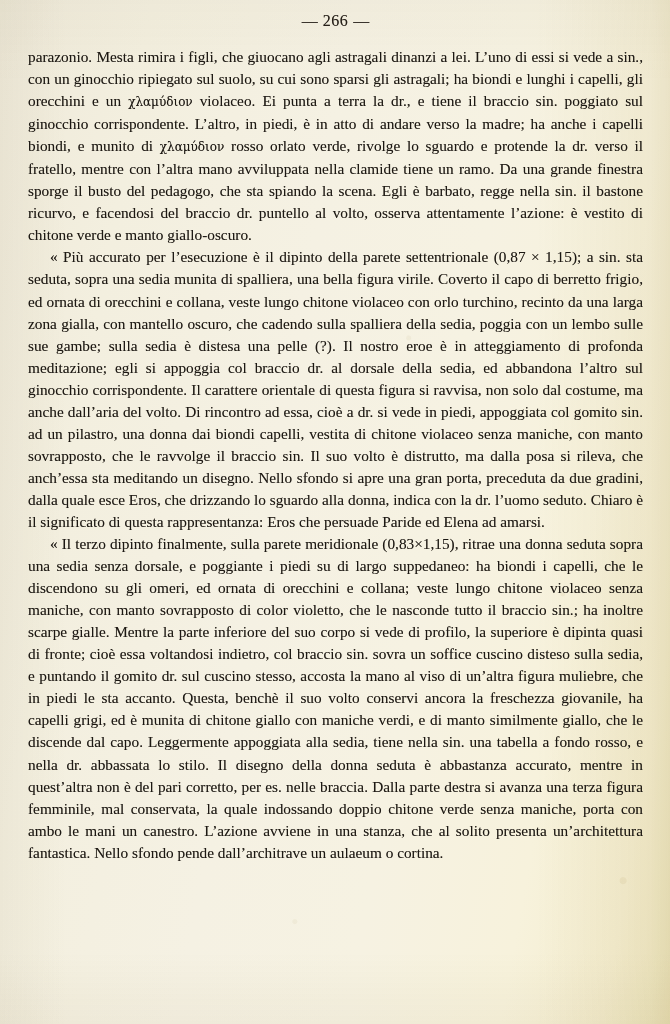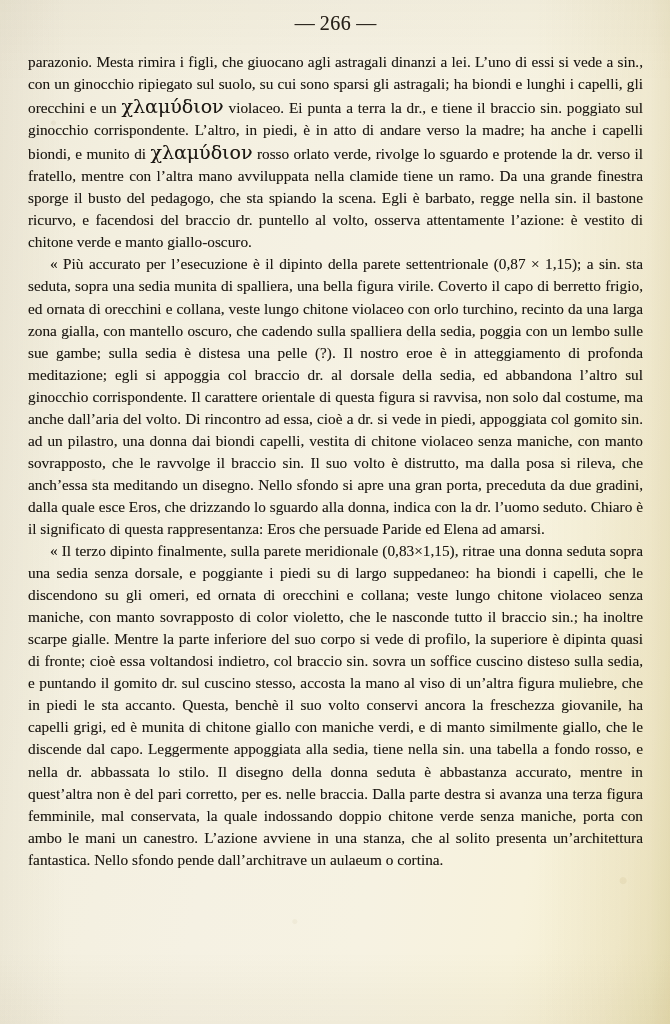--- a/index.html
+++ b/index.html
@@ -74,21 +74,21 @@
   }
 
   .content {
     position: relative;
     z-index: 2;
     padding: 12px 27px 0 28px;
   }
 
   .folio {
     text-align: center;
-    font-size: 20px;
+    font-size: 16px;
     letter-spacing: 0.5px;
     color: #262019;
     margin: 0 0 16px 0;
     font-weight: 400;
   }
   .folio .dash {
     letter-spacing: 0;
     padding: 0 5px;
   }
 
@@ -103,21 +103,21 @@
   .body p {
     margin: 0;
     text-indent: 0;
   }
   .body p.indent {
     text-indent: 22px;
   }
 
   .grk {
     font-family: "DejaVu Serif", serif;
-    font-size: 19px;
+    font-size: 12px;
   }
 
   .ital {
   }
 
   
   .body, .folio {
     text-shadow: 0 0 0.45px rgba(40,32,22,0.40);
   }
 </style>

